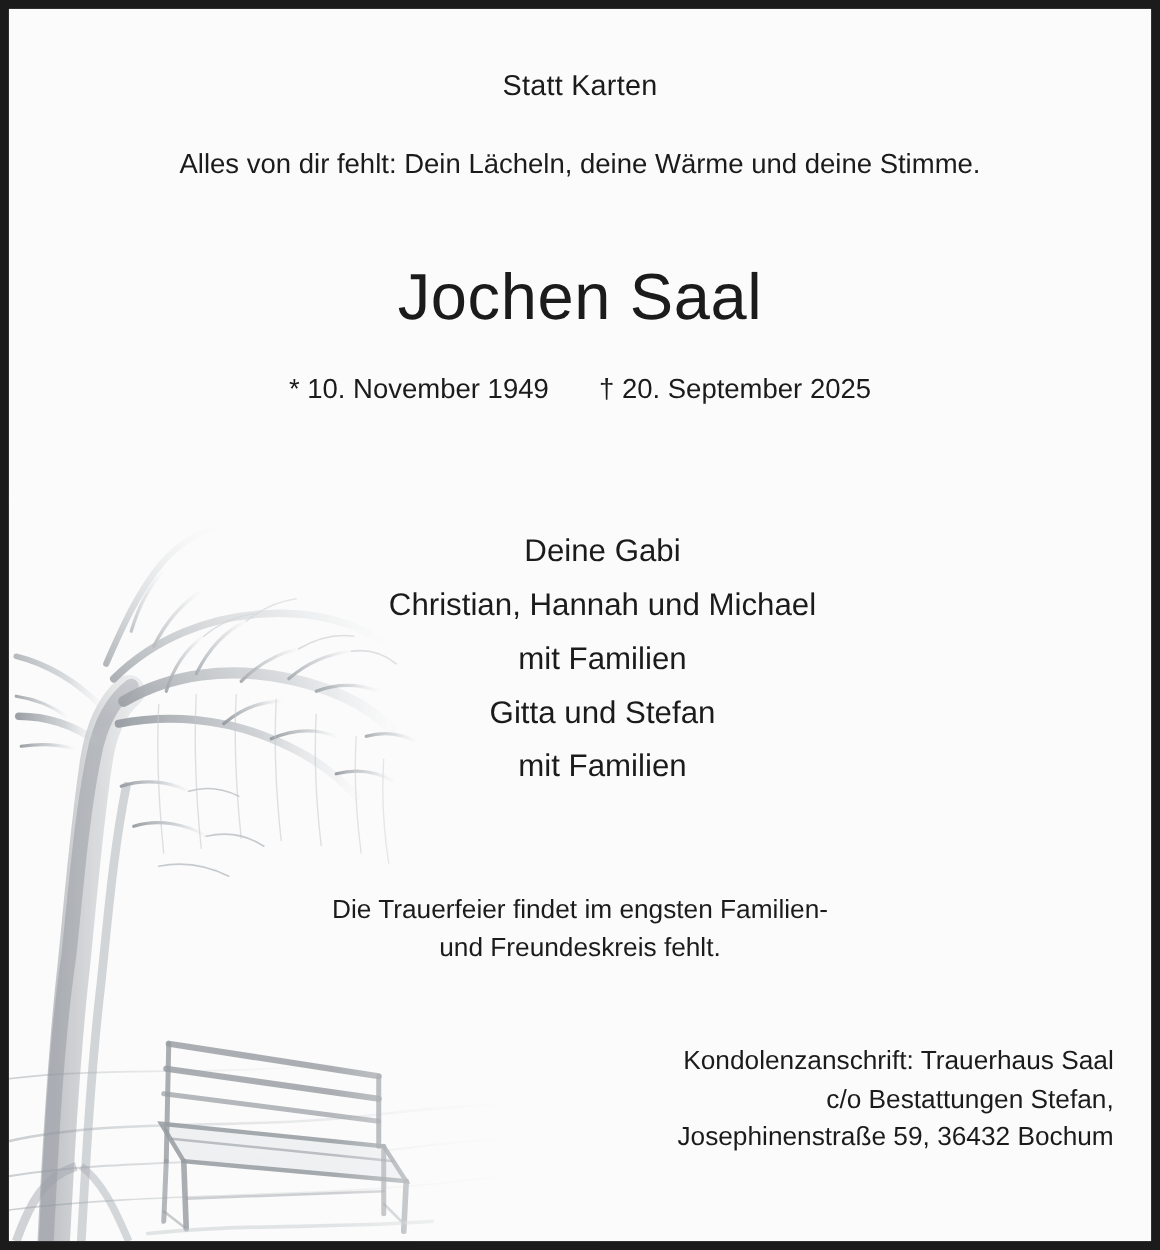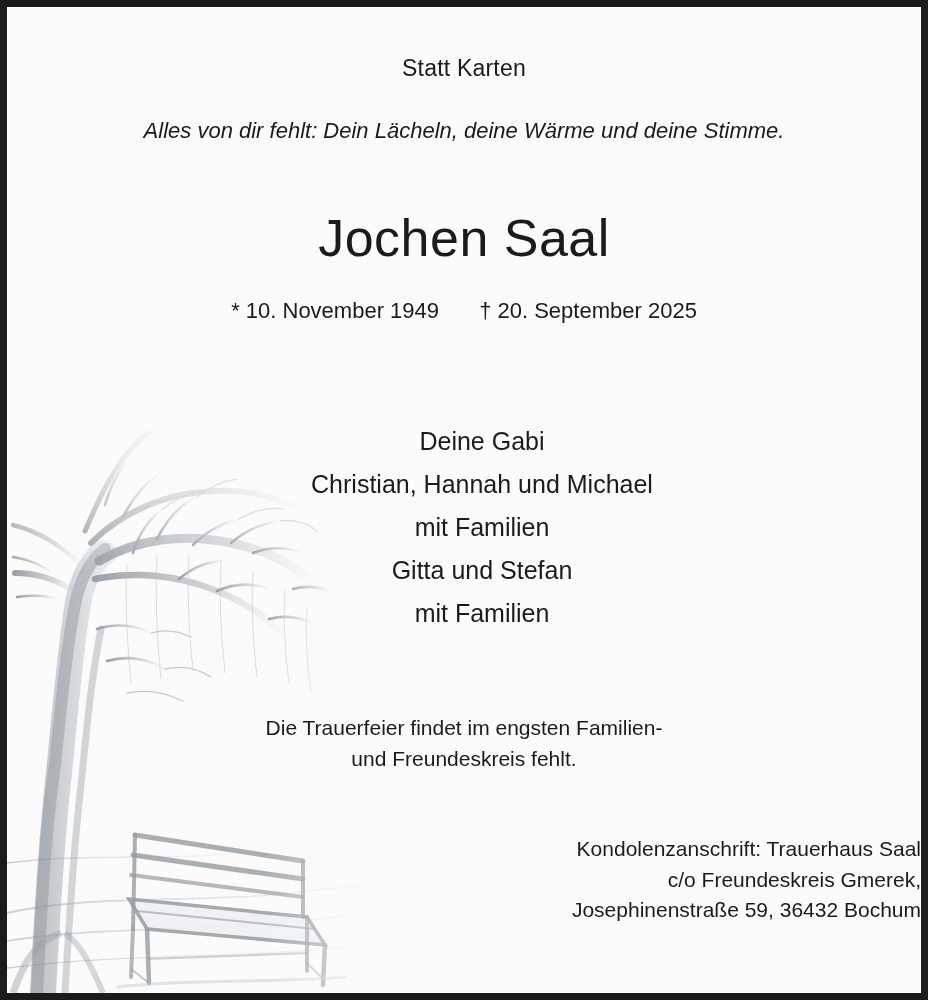--- a/index.html
+++ b/index.html
@@ -72,21 +72,20 @@
   }
   .statt-karten {
     font-size: 23px;
     letter-spacing: 0.2px;
     padding-top: 48px;
   }
   .verse {
     font-size: 22px;
     line-height: 1.42;
     margin-top: 33px;
-    font-style: italic;
   }
   .verse .l2 {
     display: block;
   }
   .name {
     font-size: 52px;
     letter-spacing: 0.5px;
     margin-top: 62px;
     font-weight: 400;
   }
@@ -106,20 +105,21 @@
     font-size: 21px;
     line-height: 1.45;
     margin-top: 78px;
   }
   .ceremony .cl { display: block; }
   .address {
     font-size: 21px;
     line-height: 1.45;
     margin-top: 60px;
     text-align: right;
+    padding-right: 30px;
   }
   .address .al { display: block; }
 </style>
 </head>
 <body>
 
 <div class="page">
 
   <div class="inner">
 
@@ -243,21 +243,21 @@
         <span class="fl">mit Familien</span>
       </div>
 
       <div class="ceremony">
         <span class="cl">Die Trauerfeier findet im engsten Familien-</span>
         <span class="cl">und Freundeskreis fehlt.</span>
       </div>
 
       <div class="address">
         <span class="al">Kondolenzanschrift: Trauerhaus Saal</span>
-        <span class="al">c/o Freundeskreis Gmerek,</span>
+        <span class="al">c/o Bestattungen Stefan,</span>
         <span class="al">Josephinenstraße 59, 36432 Bochum</span>
       </div>
 
     </div>
   </div>
 
   <div class="border-frame"></div>
 </div>
 
 </body></html>

